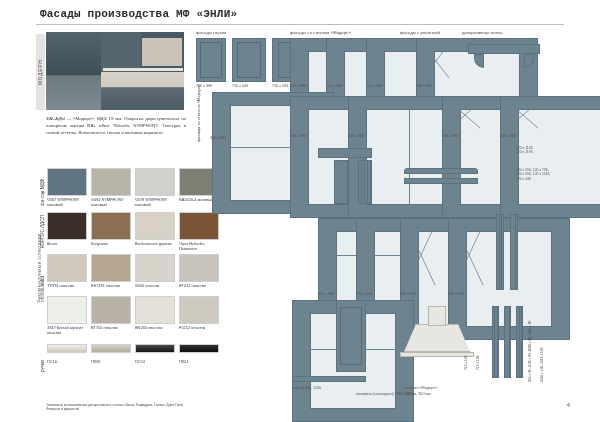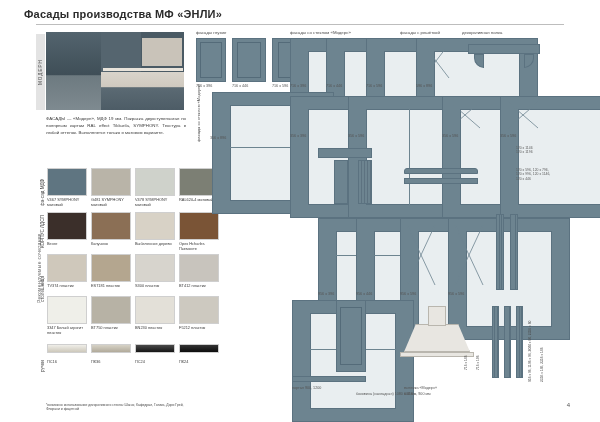--- a/index.html
+++ b/index.html
@@ -16,26 +16,27 @@
   }
   .page {
     position: relative;
     width: 600px;
     height: 422px;
     background: #ffffff;
     box-sizing: border-box;
   }
   .title {
     position: absolute;
-    left: 24px;
+    left: 40px;
     top: 8px;
     font-size: 11px;
     font-weight: bold;
     color: #2b2b2b;
     letter-spacing: 0.2px;
+    font-family: Liberation Mono, monospace;
   }
   .hrule {
     position: absolute;
     left: 36px;
     top: 24px;
     width: 528px;
     height: 1px;
     background: #bdbdbd;
   }
   

